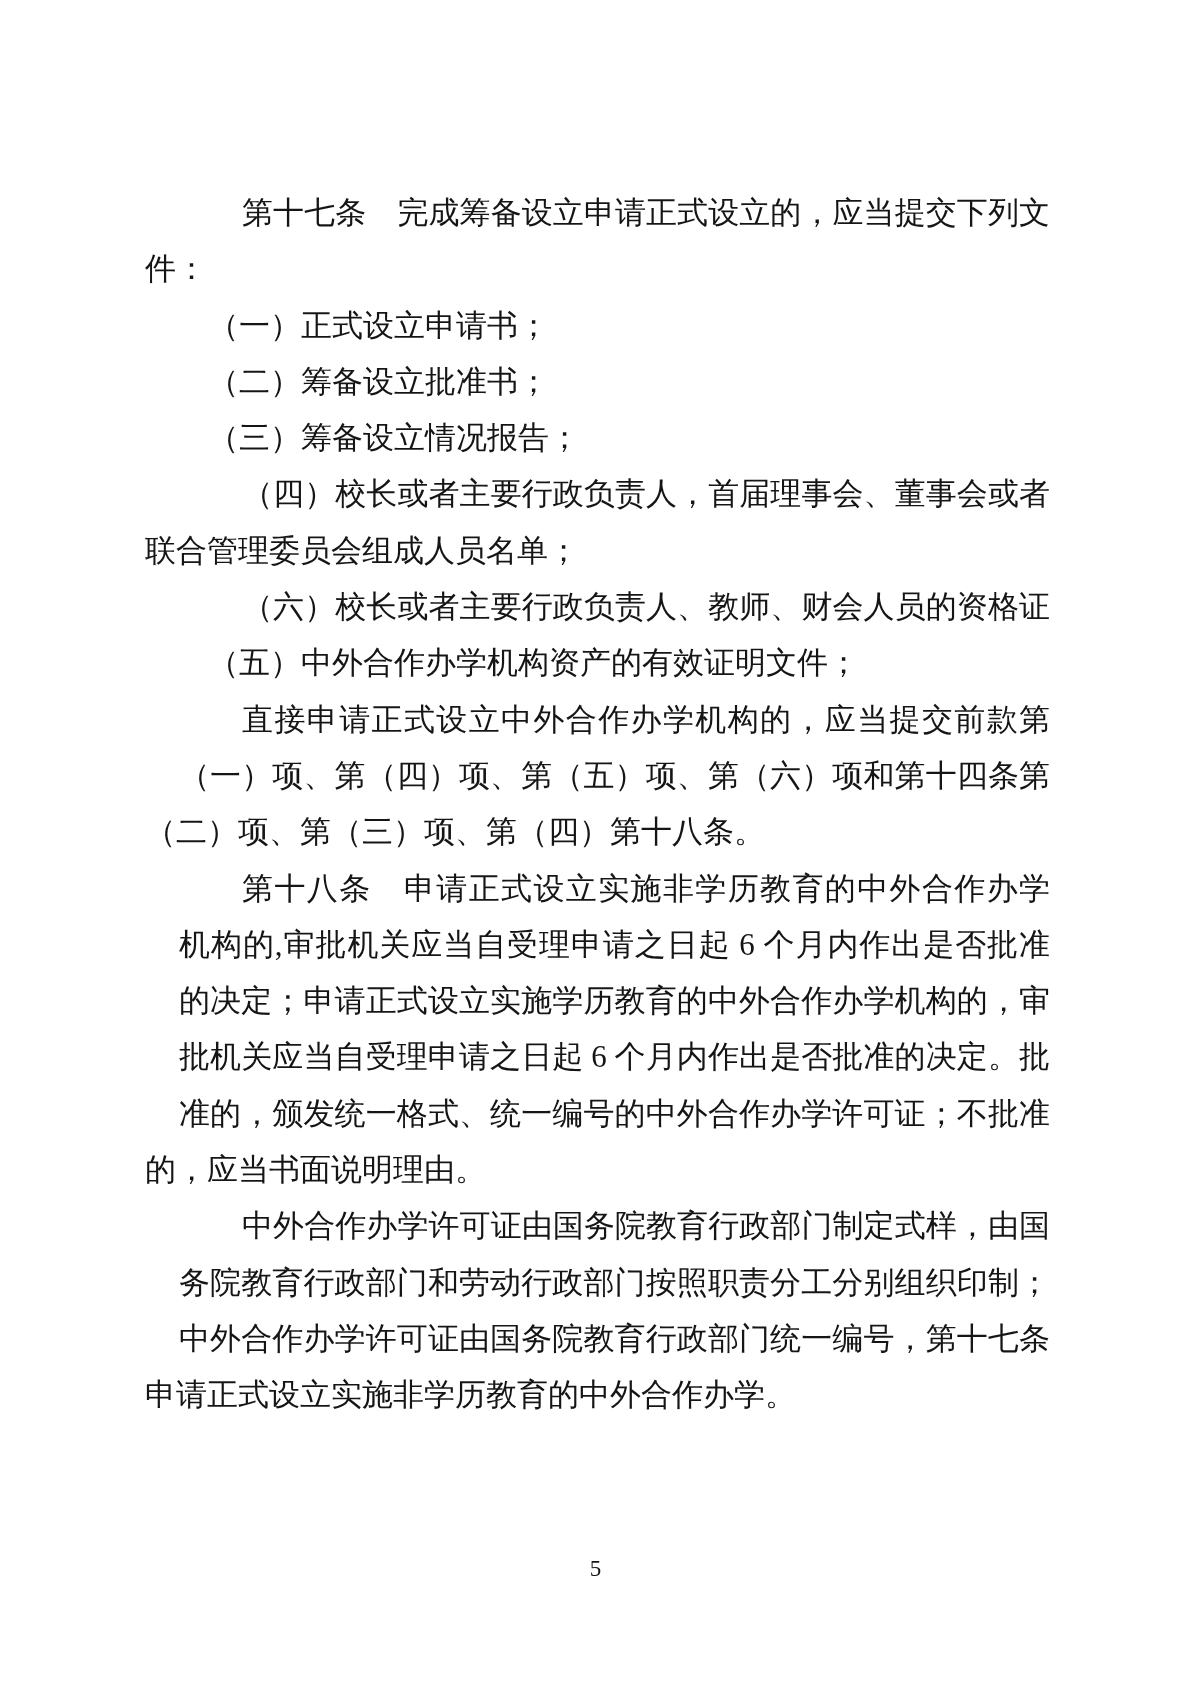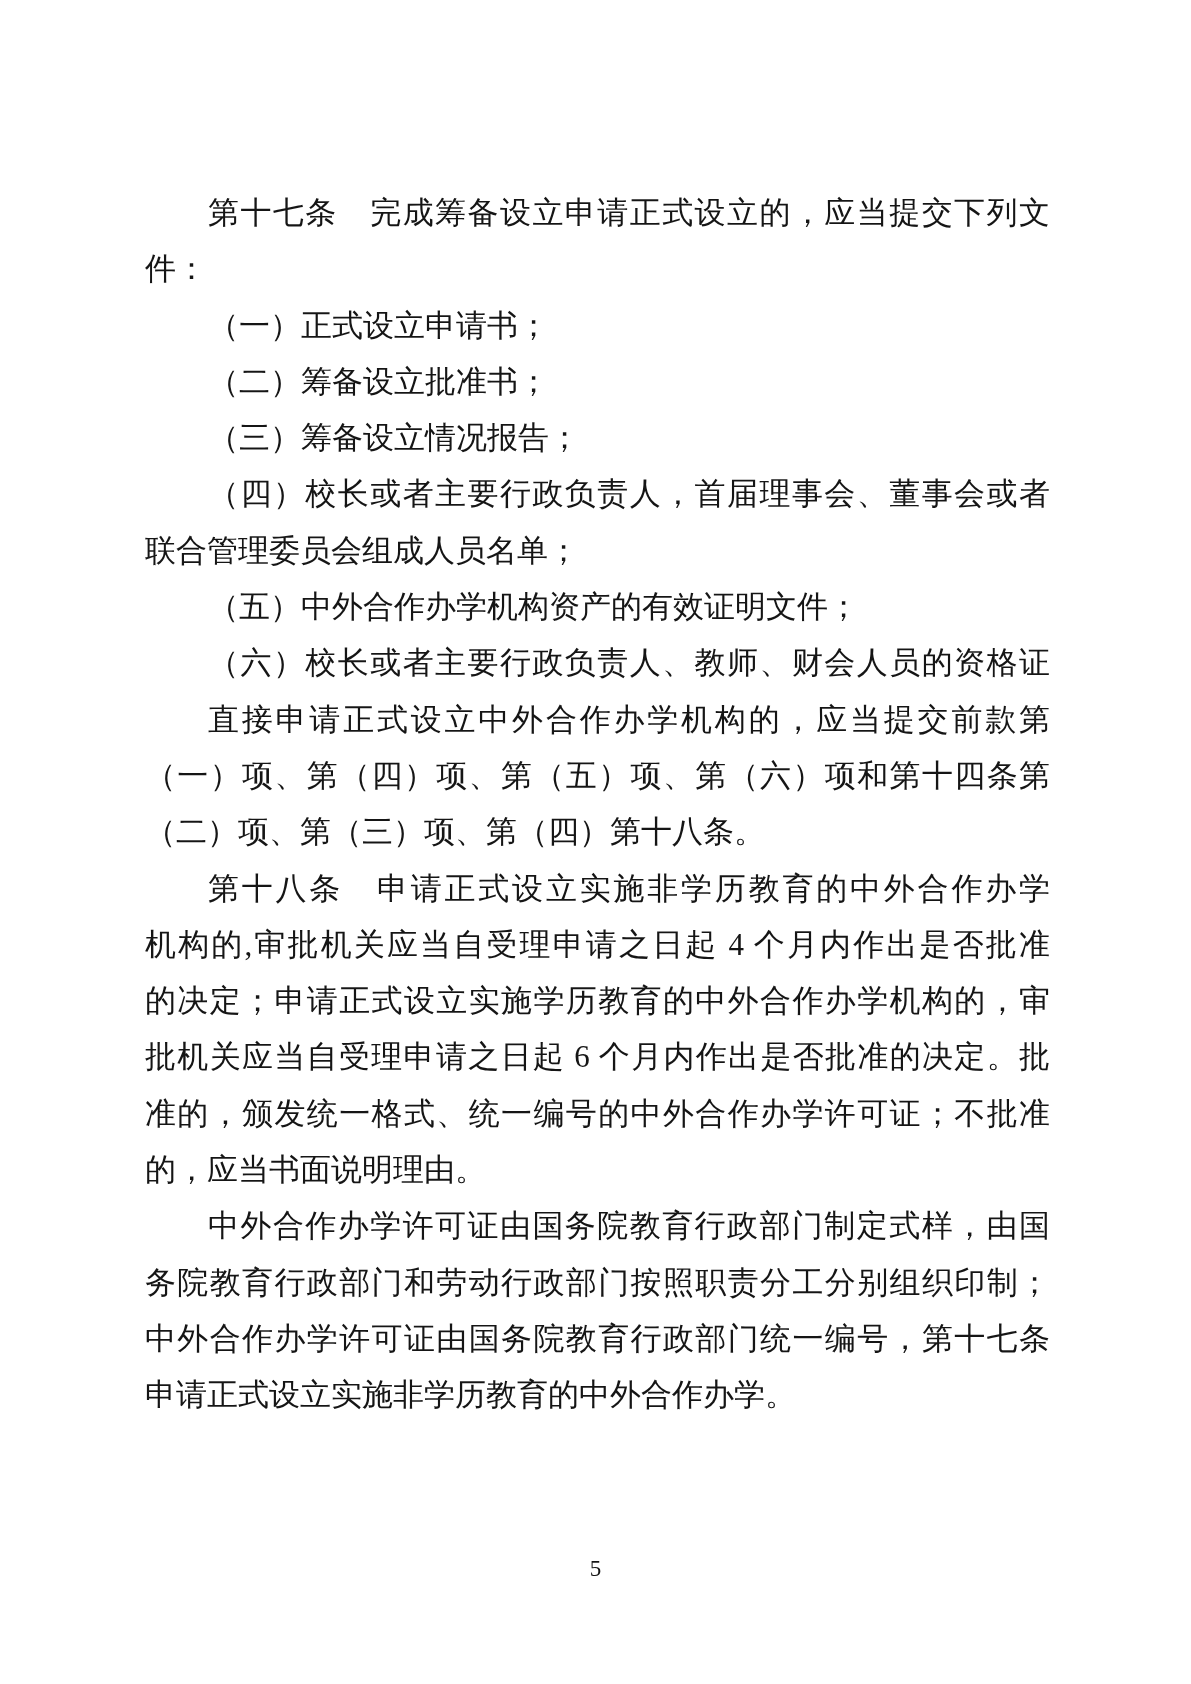--- a/index.html
+++ b/index.html
@@ -31,20 +31,21 @@
     text-align: left;
   }
   .text-line.indent {
     text-indent: 63px;
   }
   .text-line.justify {
     white-space: normal;
     text-align: justify;
     text-align-last: justify;
     text-justify: inter-character;
+    margin-left: 34px;
   }
   .page-footer {
     position: absolute;
     left: 0;
     top: 1556px;
     width: 100%;
     text-align: center;
   }
   .page-number {
     font-size: 23px;
@@ -56,27 +57,27 @@
 
 <div class="sheet">
   <div class="doc-body" id="doc-body">
       <div class="text-line indent justify">第十七条　完成筹备设立申请正式设立的，应当提交下列文</div>
       <div class="text-line">件：</div>
       <div class="text-line indent">（一）正式设立申请书；</div>
       <div class="text-line indent">（二）筹备设立批准书；</div>
       <div class="text-line indent">（三）筹备设立情况报告；</div>
       <div class="text-line indent justify">（四）校长或者主要行政负责人，首届理事会、董事会或者</div>
       <div class="text-line">联合管理委员会组成人员名单；</div>
+      <div class="text-line indent justify">（六）校长或者主要行政负责人、教师、财会人员的资格证</div>
       <div class="text-line indent">（五）中外合作办学机构资产的有效证明文件；</div>
-      <div class="text-line indent justify">（六）校长或者主要行政负责人、教师、财会人员的资格证</div>
       <div class="text-line indent justify">直接申请正式设立中外合作办学机构的，应当提交前款第</div>
       <div class="text-line justify">（一）项、第（四）项、第（五）项、第（六）项和第十四条第</div>
       <div class="text-line">（二）项、第（三）项、第（四）第十八条。</div>
       <div class="text-line indent justify">第十八条　申请正式设立实施非学历教育的中外合作办学</div>
-      <div class="text-line justify">机构的,审批机关应当自受理申请之日起 4 个月内作出是否批准</div>
+      <div class="text-line justify">机构的,审批机关应当自受理申请之日起 6 个月内作出是否批准</div>
       <div class="text-line justify">的决定；申请正式设立实施学历教育的中外合作办学机构的，审</div>
       <div class="text-line justify">批机关应当自受理申请之日起 6 个月内作出是否批准的决定。批</div>
       <div class="text-line justify">准的，颁发统一格式、统一编号的中外合作办学许可证；不批准</div>
       <div class="text-line">的，应当书面说明理由。</div>
       <div class="text-line indent justify">中外合作办学许可证由国务院教育行政部门制定式样，由国</div>
       <div class="text-line justify">务院教育行政部门和劳动行政部门按照职责分工分别组织印制；</div>
       <div class="text-line justify">中外合作办学许可证由国务院教育行政部门统一编号，第十七条</div>
       <div class="text-line">申请正式设立实施非学历教育的中外合作办学。</div>
     </div>
   <div class="page-footer">

